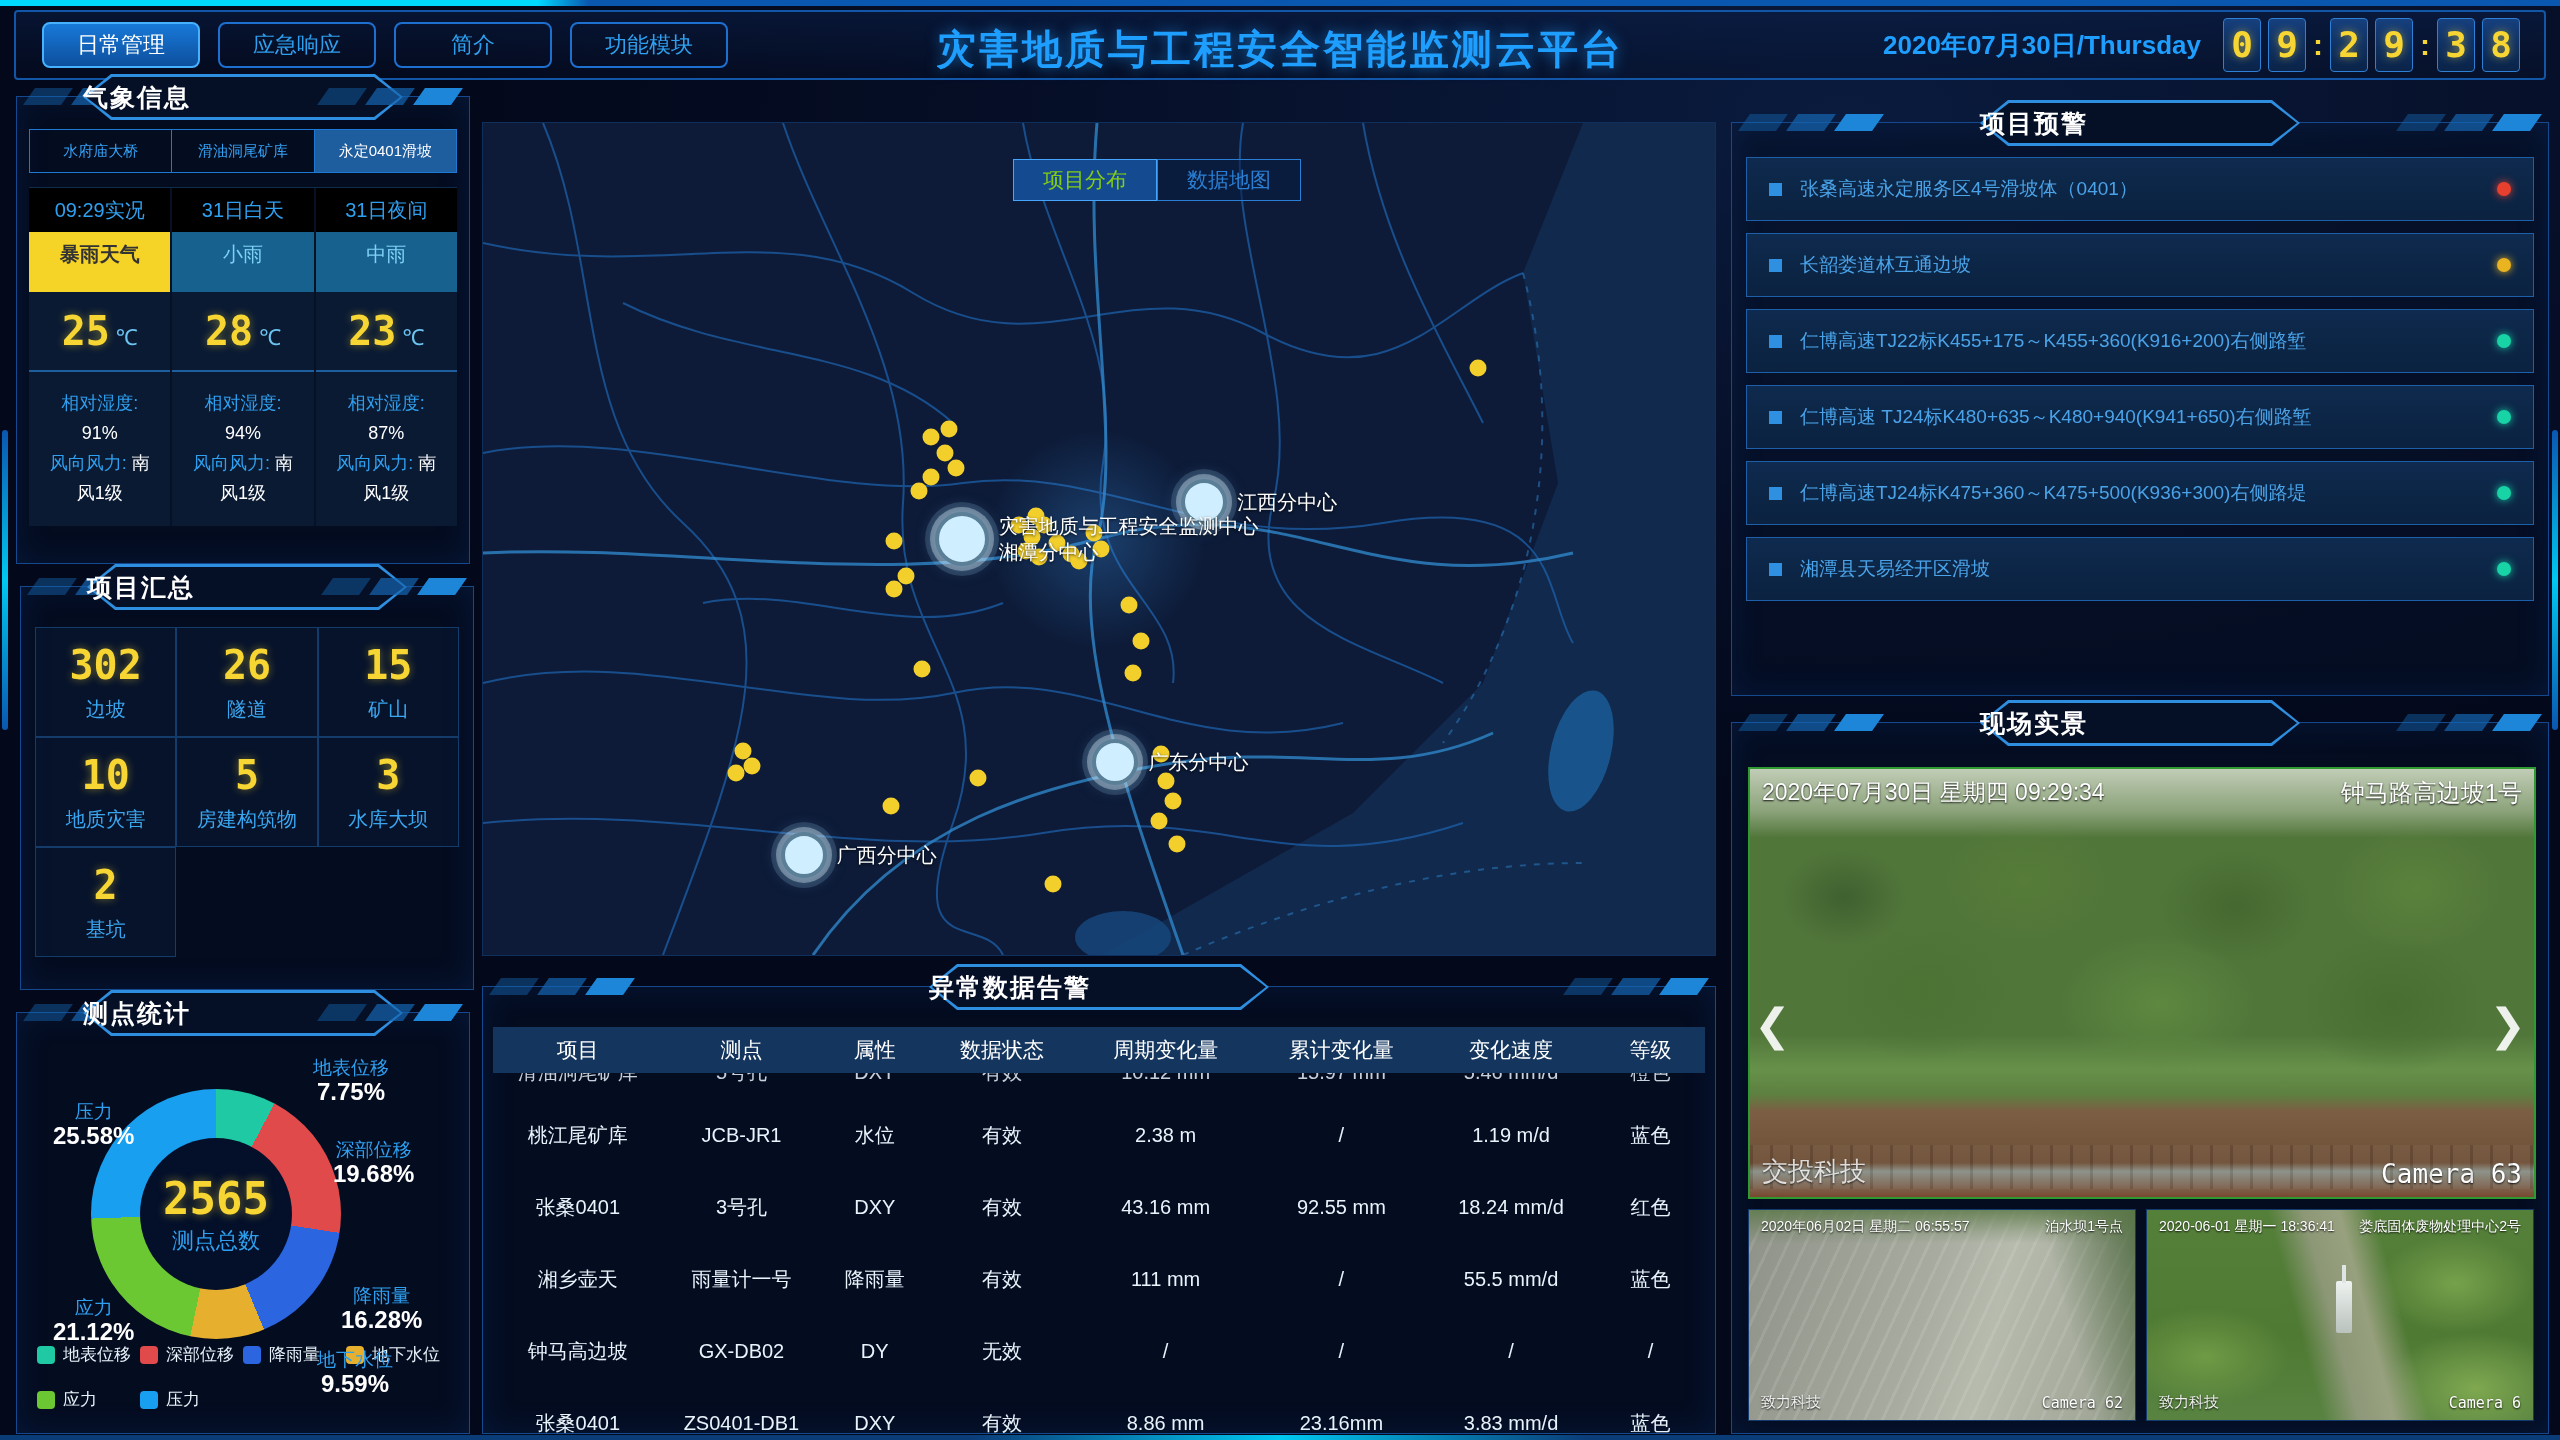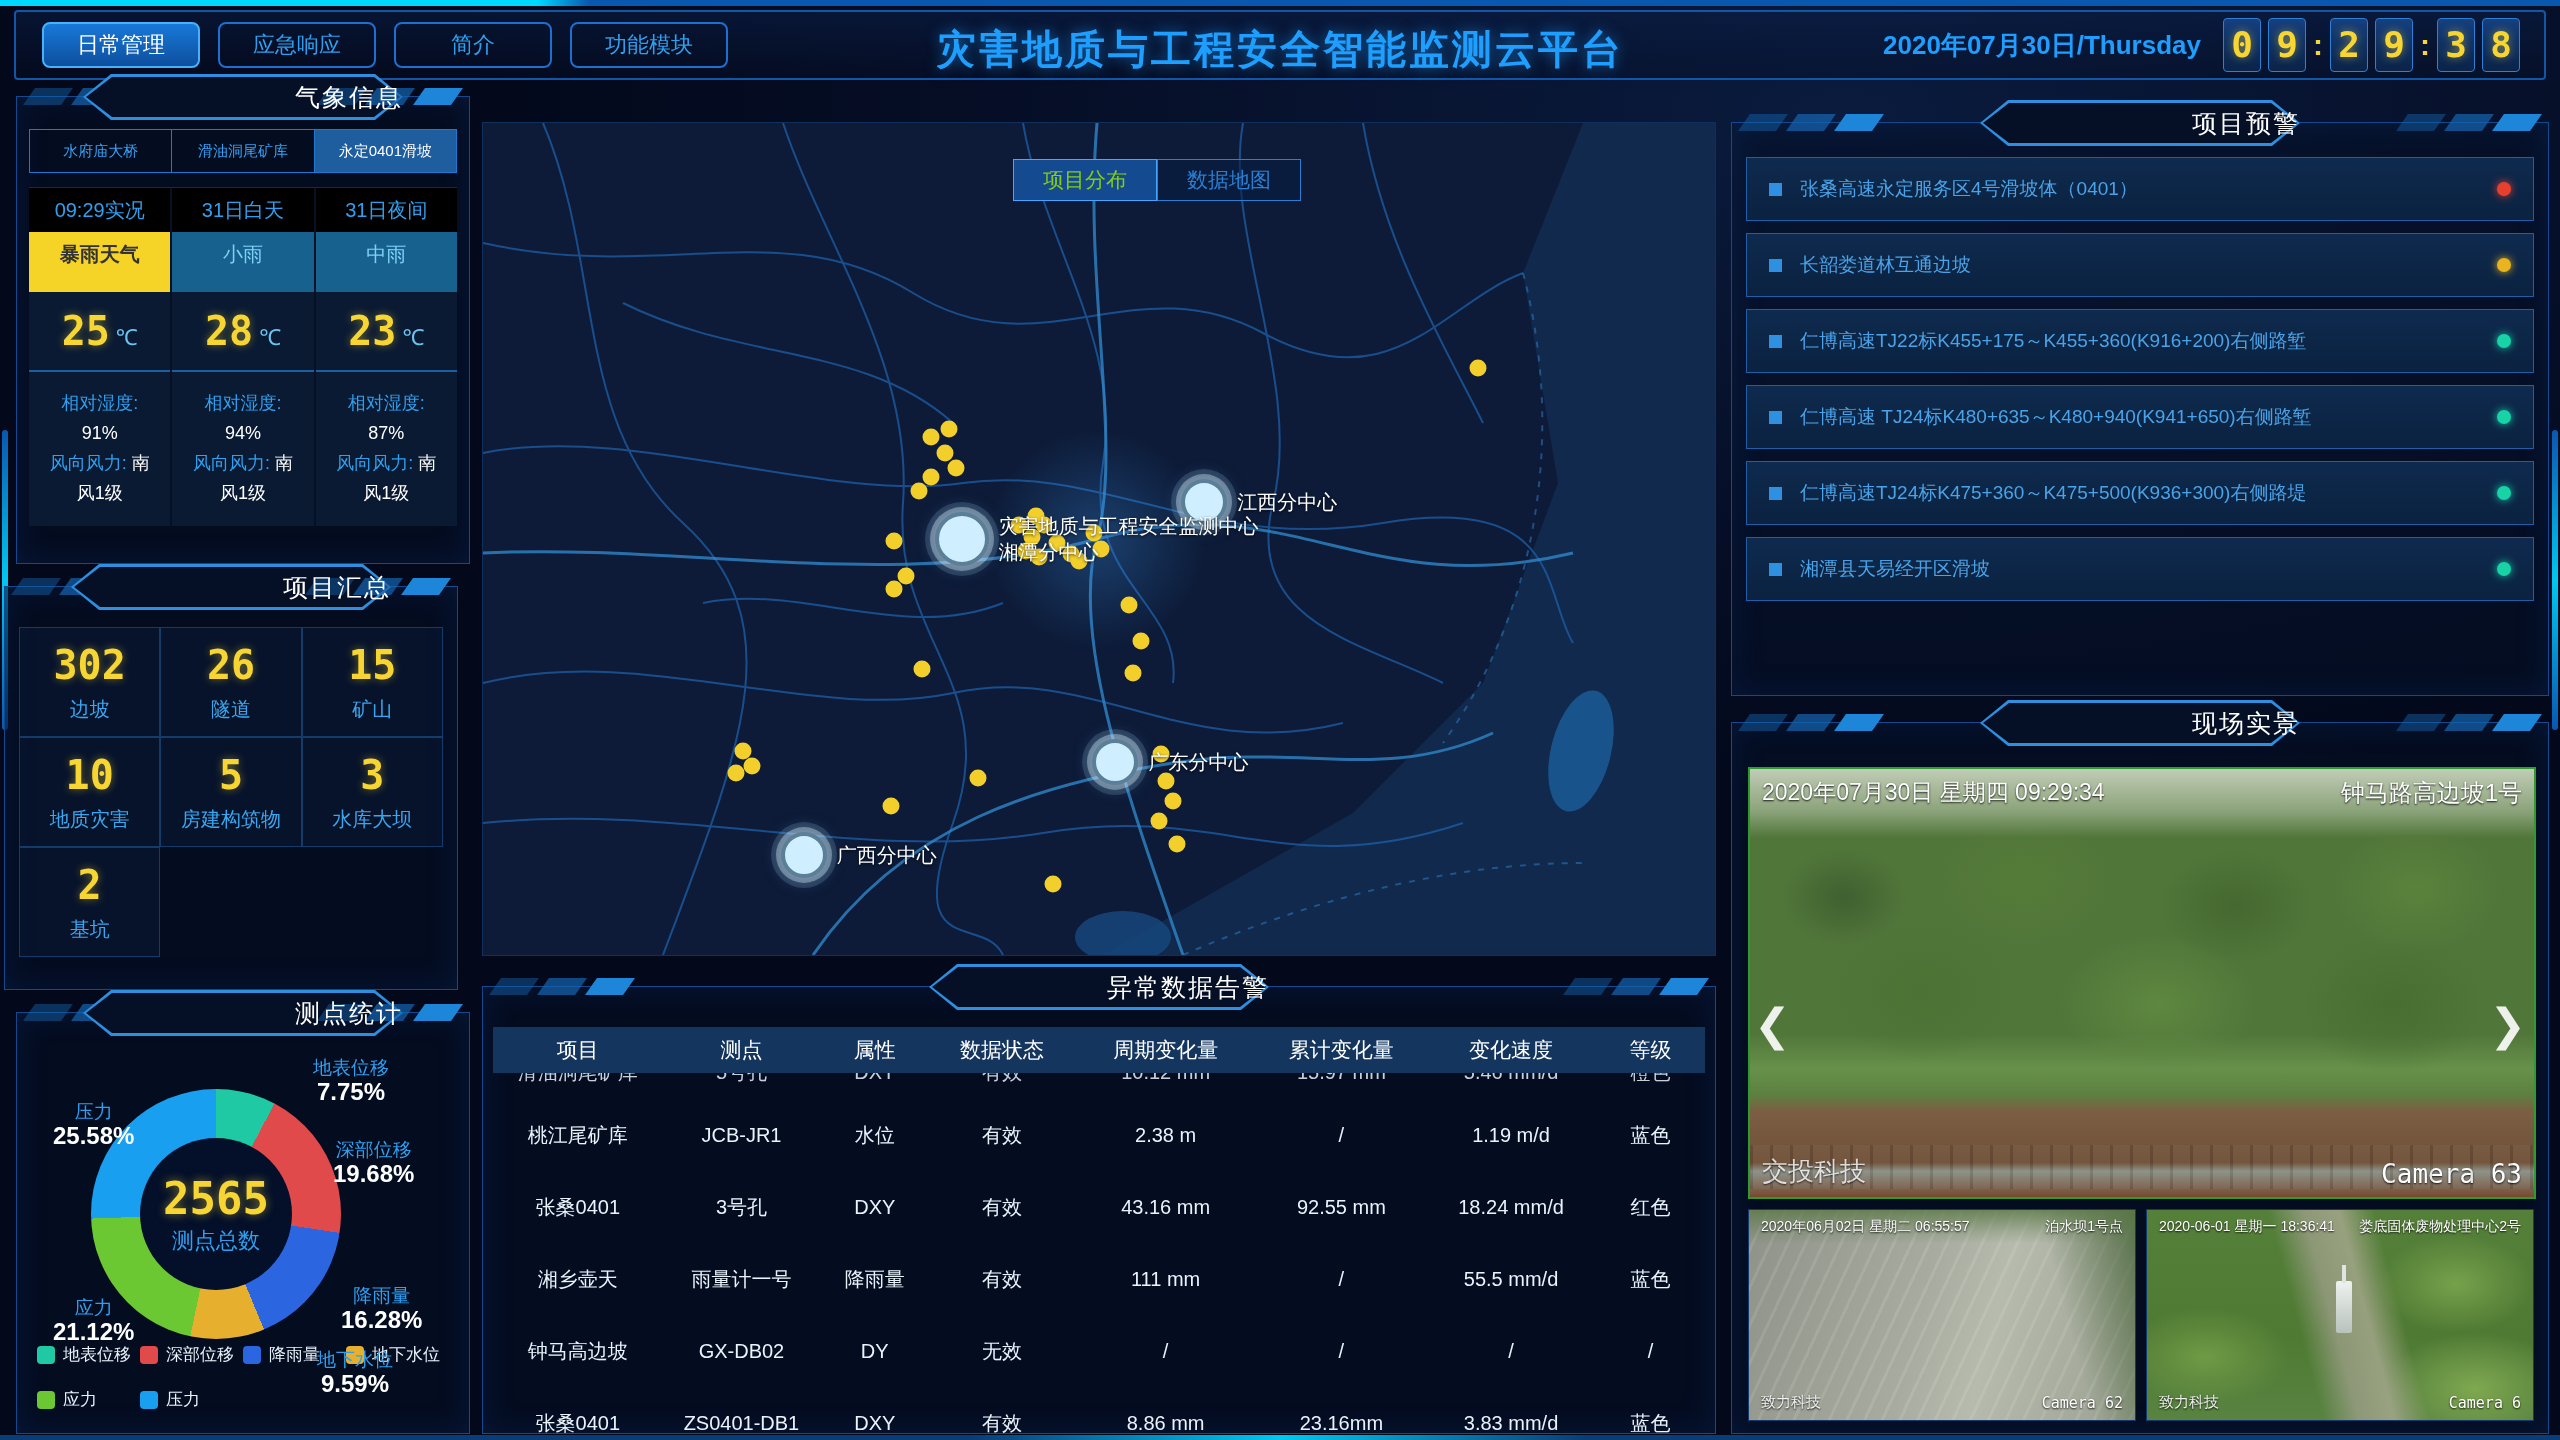--- a/index.html
+++ b/index.html
@@ -34,21 +34,21 @@
   .clock .colon{color:#f7d634;font-size:30px;font-weight:bold;line-height:52px;}
   
   .panel{position:absolute;border:1px solid #14498f;background:rgba(6,16,38,.55);
     box-shadow:inset 0 0 30px rgba(16,60,130,.25);}
   .panel-head{position:absolute;left:0;top:-23px;width:100%;height:46px;display:flex;align-items:center;justify-content:center;}
   .plaque{position:relative;width:320px;height:46px;}
   .pl-outer{position:absolute;inset:0;background:#2e8fe0;
     clip-path:polygon(28px 0,calc(100% - 28px) 0,100% 50%,calc(100% - 28px) 100%,28px 100%,0 50%);}
   .pl-inner{position:absolute;inset:3px;background:#050f26;
     clip-path:polygon(26px 0,calc(100% - 26px) 0,100% 50%,calc(100% - 26px) 100%,26px 100%,0 50%);}
-  .pl-text{position:relative;z-index:2;width:100%;text-align:right;color:#fff;font-size:25px;line-height:46px;letter-spacing:2px;}
+  .pl-text{position:relative;z-index:2;width:100%;text-align:left;color:#fff;font-size:25px;line-height:46px;letter-spacing:2px;font-weight:bold;}
   .deco{position:absolute;top:14px;display:flex;gap:10px;}
   .deco i{width:38px;height:17px;background:#1565b0;transform:skewX(-35deg);}
   .deco i:nth-child(1){opacity:.45;}.deco i:nth-child(2){opacity:.7;}.deco i:nth-child(3){opacity:1;background:#1e86d8;}
   .deco.dl{left:12px;}.deco.dr{right:12px;}
   
   #weather{left:16px;top:96px;width:452px;height:466px;}
   .w-tabs{display:flex;margin:32px 12px 0 12px;}
   .w-tab{flex:1;height:42px;line-height:42px;text-align:center;font-size:15px;color:#35a2f5;
     border:1px solid #1d7ad4;cursor:pointer;}
   .w-tab + .w-tab{border-left:none;}
@@ -60,21 +60,21 @@
   .w-cond{height:60px;line-height:44px;text-align:center;font-size:20px;}
   .w-cond.storm{background:#f5d327;color:#333;font-weight:bold;}
   .w-cond.rain{background:#17618f;color:#7fd0f5;}
   .w-temp{height:78px;display:flex;align-items:center;justify-content:center;gap:6px;border-bottom:2px solid #1d5f9e;}
   .w-temp .num{color:#f7d634;font-family:"DejaVu Sans Mono",monospace;font-weight:bold;font-size:40px;text-shadow:0 0 8px rgba(247,214,52,.45);}
   .w-temp .unit{color:#6cc4f0;font-size:22px;margin-top:10px;}
   .w-hum{padding:16px 16px 18px 16px;text-align:center;font-size:18px;line-height:30px;min-height:96px;}
   .w-hum .lbl{color:#2fa0f0;}
   .w-hum .val{color:#fff;font-weight:normal;}
   
-  #summary{left:4px;top:586px;width:452px;height:402px;}
+  #summary{left:20px;top:586px;width:452px;height:402px;}
   .s-grid{display:grid;grid-template-columns:1fr 1fr 1fr;margin:40px 14px 0 14px;}
   .s-cell{border:1px solid #133c6b;height:108px;display:flex;flex-direction:column;align-items:center;justify-content:center;gap:8px;background:rgba(10,26,54,.5);}
   .s-num{color:#f7d634;font-family:"DejaVu Sans Mono",monospace;font-weight:bold;font-size:40px;text-shadow:0 0 8px rgba(247,214,52,.45);}
   .s-lbl{color:#3aa6f0;font-size:20px;}
   
   #stats{left:16px;top:1012px;width:452px;height:420px;}
   .donut{position:absolute;left:74px;top:76px;width:250px;height:250px;border-radius:50%;}
   .donut-hole{position:absolute;left:50%;top:50%;transform:translate(-50%,-50%);width:152px;height:152px;border-radius:50%;
     background:#04102a;display:flex;flex-direction:column;align-items:center;justify-content:center;gap:2px;}
   .donut-total{color:#f7d634;font-family:"DejaVu Sans Mono",monospace;font-weight:bold;font-size:44px;text-shadow:0 0 10px rgba(247,214,52,.5);}

